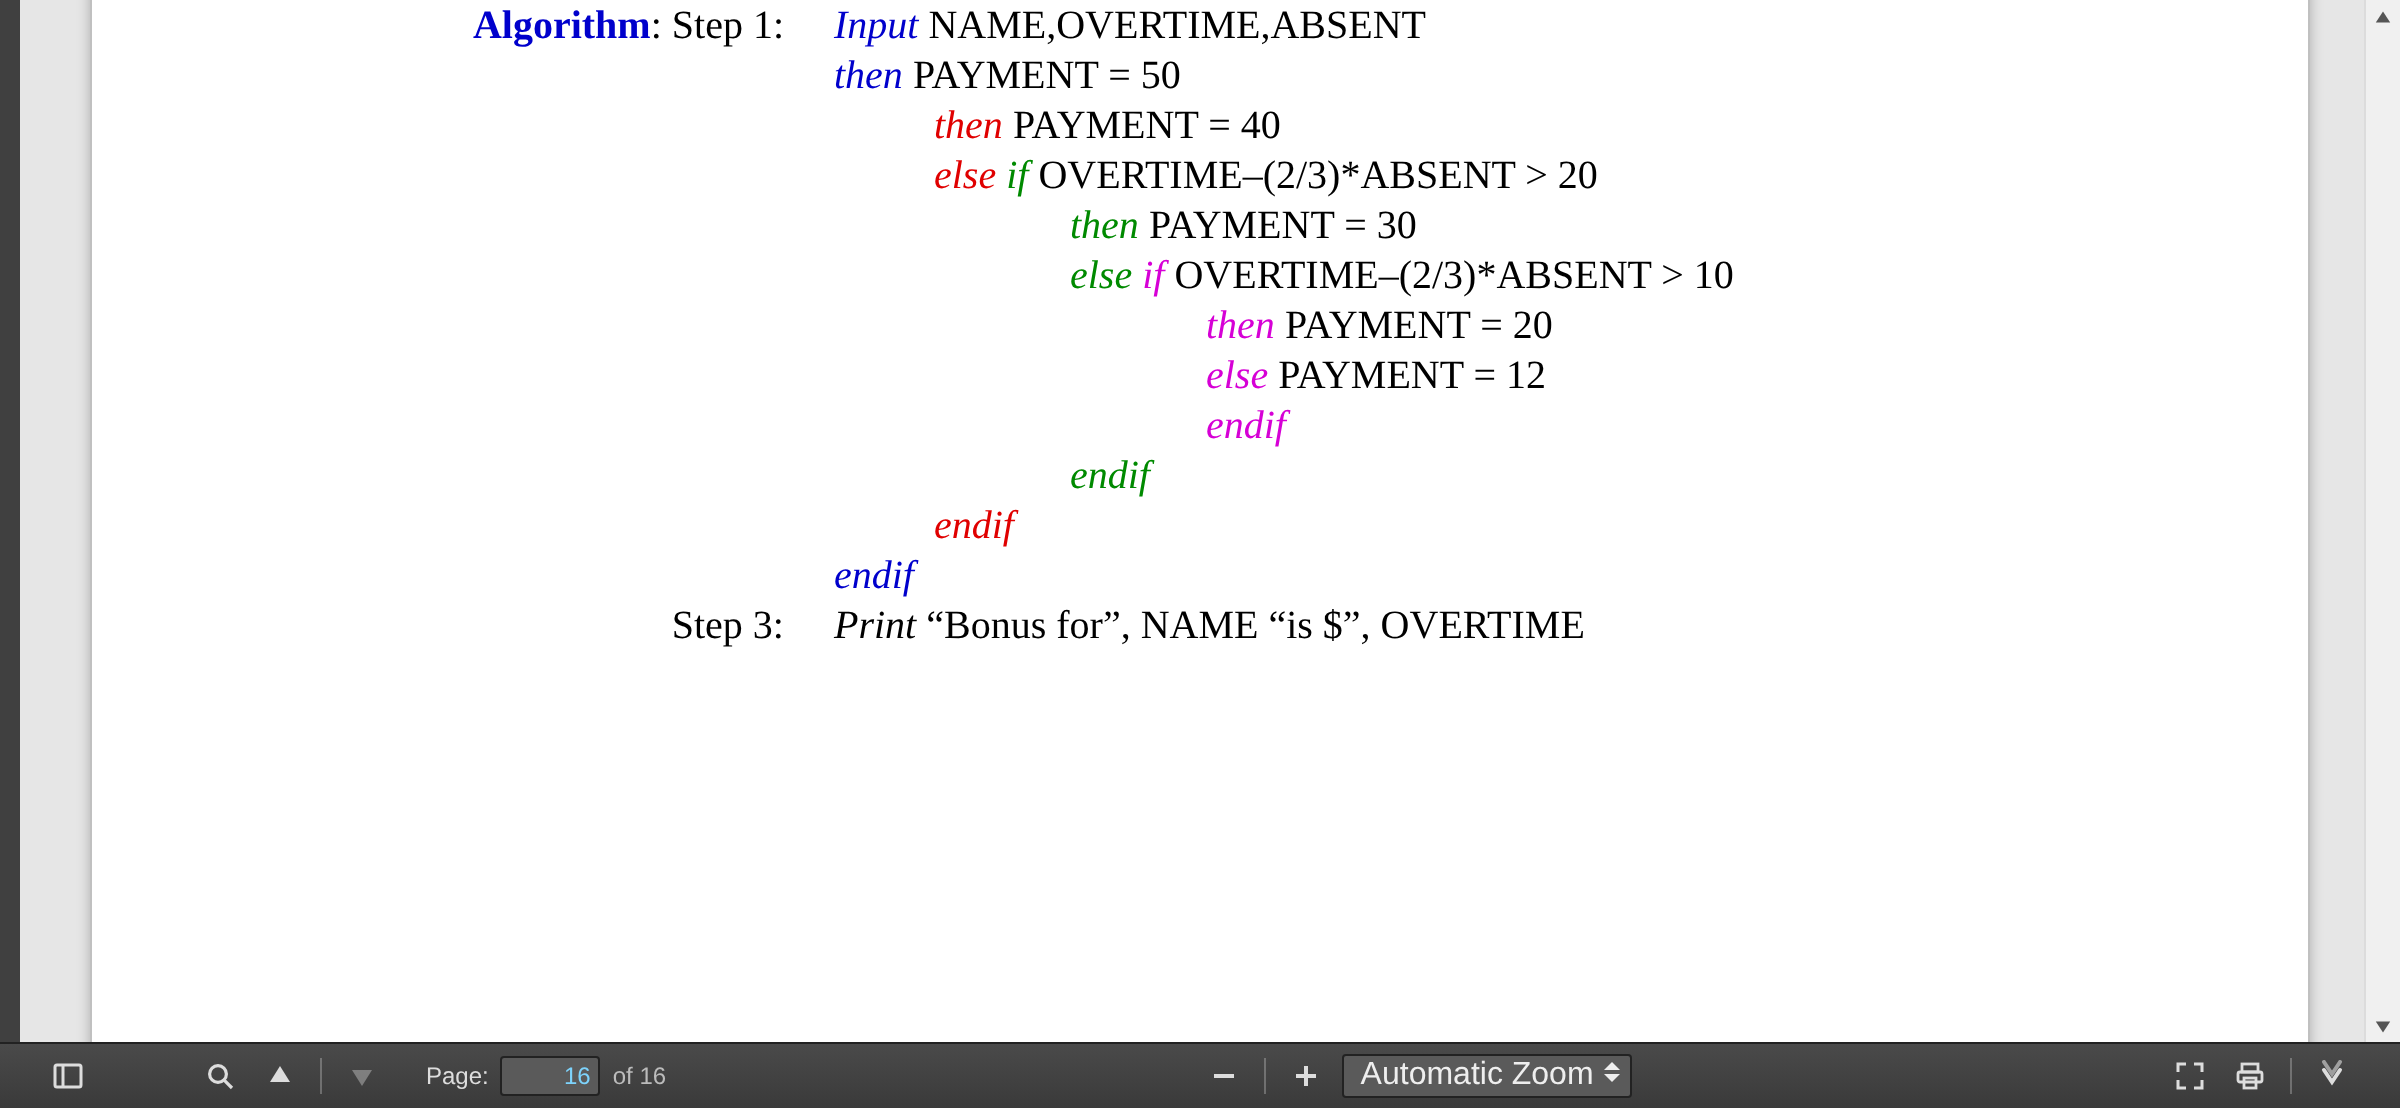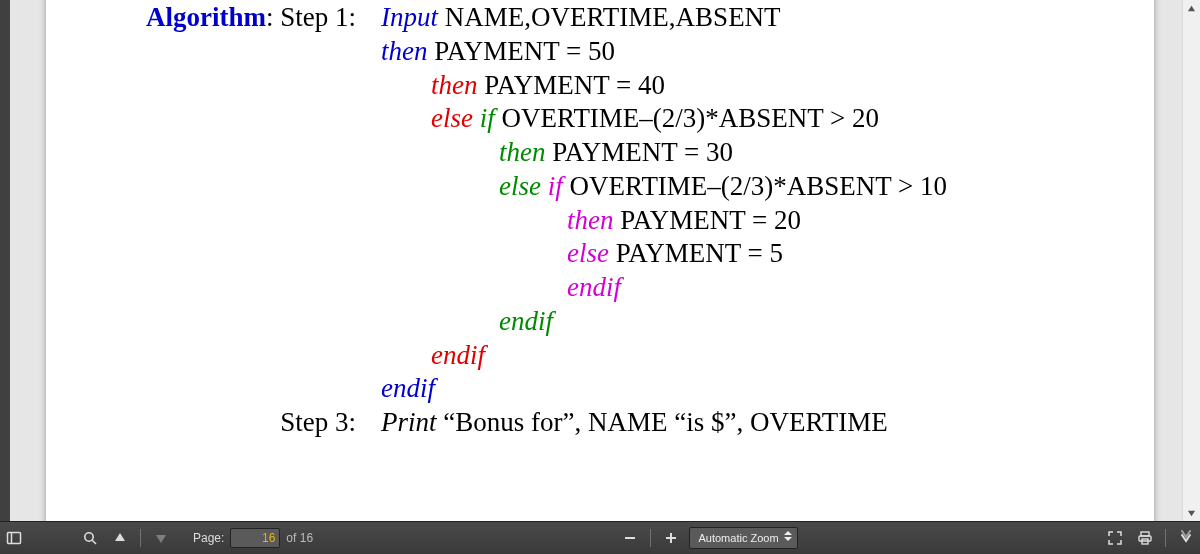--- a/index.html
+++ b/index.html
@@ -52,24 +52,25 @@
     display: flex;
     align-items: center;
     justify-content: center;
     color: #555;
     cursor: pointer;
   }
   .scroll-arrow svg { width: 9px; height: 9px; }
   .scroll-track { position: absolute; top:17px; bottom:17px; left:0; right:0; }
 
   .content {
-    font-size: 27px;
+    font-size: 20px;
     line-height: 1.25;
     color: #000;
     white-space: nowrap;
+    margin-left: 36px;
   }
   .line { display: flex; }
   .lbl { display: inline-block; width: 335px; text-align: right; padding-right: 25px; box-sizing: border-box; }
   .lbl.empty { visibility: hidden; }
   .blue { color: #0000cc; }
   .red { color: #e00000; }
   .green { color: #008a00; }
   .magenta { color: #d600d6; }
   .ital { font-style: italic; }
   .ind1 { padding-left: 50px; }
@@ -82,56 +83,56 @@
     left: 0; right: 0; bottom: 0;
     height: 32px;
     background: linear-gradient(#4a4a4a,#3a3a3a);
     border-top: 1px solid #222;
     display: flex;
     align-items: center;
     font-family: Helvetica, Arial, sans-serif;
     font-size: 12px;
     color: #ddd;
     gap: 6px;
-    padding: 0 2px;
+    padding: 0 22px;
   }
   .tbtn {
     width: 24px; height: 24px;
     display: flex; align-items: center; justify-content: center;
     border-radius: 2px;
     color: #ddd;
     cursor: pointer;
   }
   .tbtn svg { width: 16px; height: 16px; }
   .sep { width:1px; height:18px; background: rgba(255,255,255,.25); margin: 0 2px; }
   .page-input {
     width: 40px; height: 18px;
     border: 1px solid #222;
     border-radius: 2px;
     background: #5a5a5a;
-    color: #eab308;
+    color: #7dd3fc;
     text-align: right;
     padding: 0 4px;
     font-size: 12px;
   }
   .muted { color: #bbb; }
   .spacer { flex: 0 0 auto; }
   .grow { flex: 1 1 auto; }
   .zoom-select {
     height: 20px;
     background: #5a5a5a;
     border: 1px solid #222;
     border-radius: 2px;
     display: flex;
     align-items: center;
     padding: 0 18px 0 8px;
     color: #eee;
     position: relative;
     cursor: pointer;
-    font-size: 11px;
+    font-size: 16px;
   }
   .zoom-select::after {
     content: "";
     position: absolute;
     right: 5px; top: 50%;
     width: 0; height: 0;
     border-left: 4px solid transparent;
     border-right: 4px solid transparent;
     border-top: 4px solid #eee;
     transform: translateY(-1px);
@@ -197,21 +198,21 @@
           </span>
         </div>
 
         <div class="line">
           <span class="lbl empty">.</span>
           <span class="ind3"><span class="magenta ital">then</span><span> PAYMENT = 20</span></span>
         </div>
 
         <div class="line">
           <span class="lbl empty">.</span>
-          <span class="ind3"><span class="magenta ital">else</span><span> PAYMENT = 5</span></span>
+          <span class="ind3"><span class="magenta ital">else</span><span> PAYMENT = 12</span></span>
         </div>
 
         <div class="line">
           <span class="lbl empty">.</span>
           <span class="ind3"><span class="magenta ital">endif</span></span>
         </div>
 
         <div class="line">
           <span class="lbl empty">.</span>
           <span class="ind2"><span class="green ital">endif</span></span>

